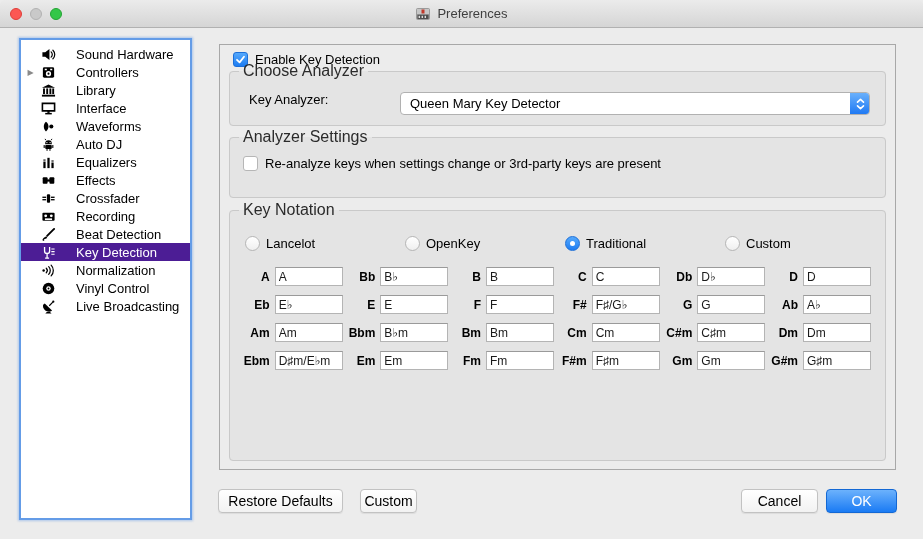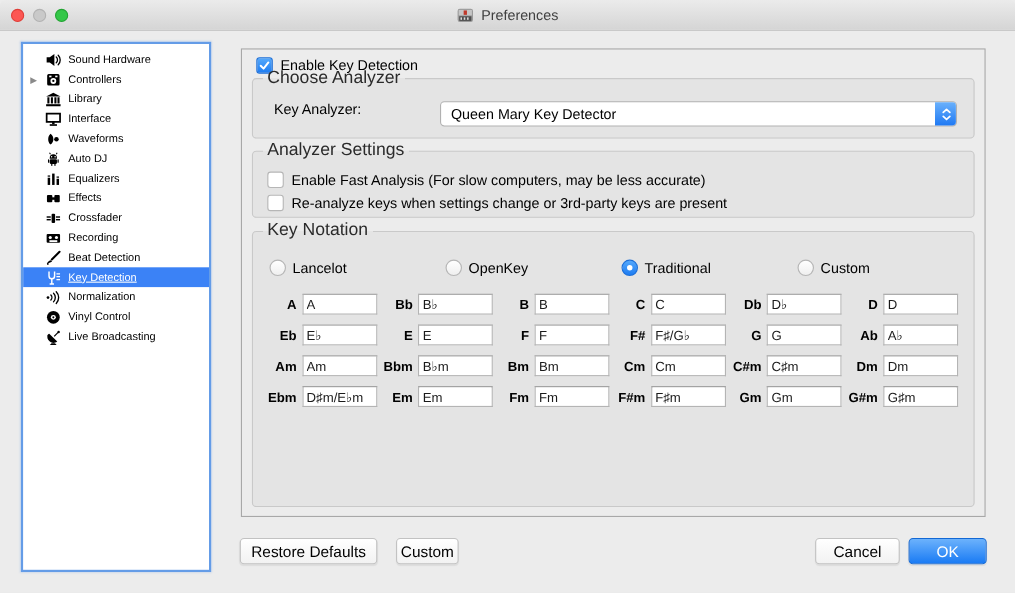--- a/index.html
+++ b/index.html
@@ -29,22 +29,22 @@
   
   .sidebar {
     position: absolute; left: 19px; top: 38px; width: 173px; height: 482px;
     background: #fff; border: 2px solid #649ce7;
     box-shadow: 0 0 2px 1px rgba(100,156,231,.45);
     padding-top: 5px; overflow: hidden;
   }
   .side-item { height: 18px; display: flex; align-items: center; white-space: nowrap; }
   .side-item .disclosure { width: 19px; text-align: center; font-size: 8px; color: #8a8a8a; flex: none; }
   .side-item .icon { width: 16px; height: 16px; flex: none; display: flex; align-items: center; justify-content: center; }
-  .side-item .label { margin-left: 6px; font-size: 10px; }
-  .side-item.selected { background: #3b82f6; color: #fff; text-decoration: underline; }
+  .side-item .label { margin-left: 20px; font-size: 13px; }
+  .side-item.selected { background: #4c1d95; color: #fff; }
   
   .main-panel {
     position: absolute; left: 219px; top: 44px; width: 677px; height: 426px;
     border: 1px solid #a8a8a8; background: #ececec;
   }
   .enable-row { position: absolute; top: 7px; left: 13px; display: flex; align-items: center; gap: 7px; }
   .checkbox {
     width: 15px; height: 15px; border-radius: 3px; flex: none;
     background: #fff; border: 1px solid #b6b6b6;
     display: flex; align-items: center; justify-content: center;
@@ -341,24 +341,20 @@
           </span>
       </div>
     </div>
   </fieldset>
 
   <fieldset class="fs-analyzer">
     <legend>Analyzer Settings</legend>
     <div class="cb-list">
         <div class="cb-row">
           <span class="checkbox"></span>
-          <span class="cb-label">Enable Fast Analysis (For slow computers, may be less accurate)</span>
-        </div>
-        <div class="cb-row">
-          <span class="checkbox"></span>
           <span class="cb-label">Re-analyze keys when settings change or 3rd-party keys are present</span>
         </div>
       </div>
   </fieldset>
 
   <fieldset class="fs-notation">
     <legend>Key Notation</legend>
     <div class="radio-row">
         <div class="radio-cell">
           <span class="radio"></span>

